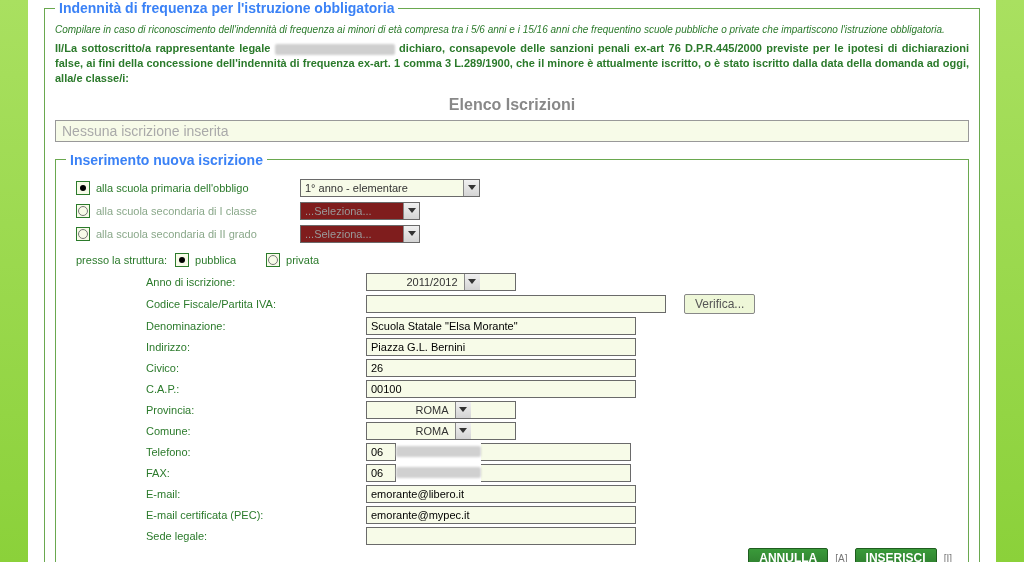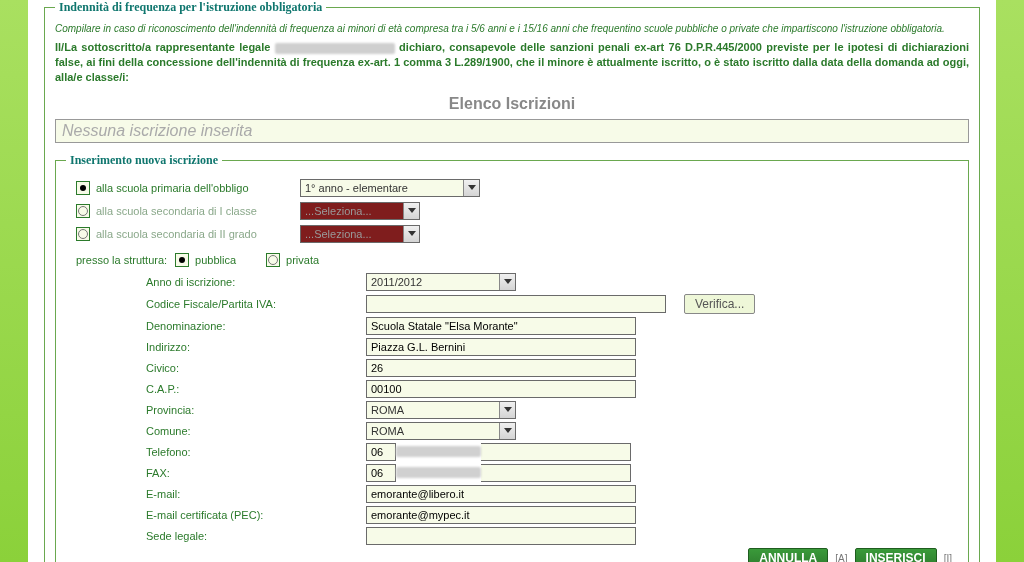--- a/index.html
+++ b/index.html
@@ -28,25 +28,24 @@
     position: absolute;
     left: 32px; right: 32px; top: 0; bottom: 0;
     padding: 0 12px 8px 12px;
   }
   fieldset {
     border: 1px solid #6aa84f;
     margin: 0 0 8px 0;
     padding: 6px 10px 8px 10px;
   }
   legend {
-    color: #0f766e;
+    color: #3b82f6;
     font-weight: bold;
-    font-size: 12px;
+    font-size: 14px;
     padding: 0 4px;
-    font-family: Liberation Serif, serif;
   }
   .hint {
     color: #2b7a2b;
     font-style: italic;
     font-size: 10px;
     margin: 2px 0 6px 0;
   }
   .decl {
     color: #2b7a2b;
     font-weight: bold;
@@ -67,22 +66,21 @@
     text-align: center;
     color: #888;
     font-weight: bold;
     font-size: 16px;
     margin: 6px 0 6px 0;
   }
   .list-empty {
     border: 1px solid #999;
     background: #f7fbe8;
     color: #aaa;
-    font-style: italic;
-    font-size: 16px;
+    font-size: 14px;
     padding: 2px 6px;
     margin-bottom: 10px;
   }
 
   .row { display: flex; align-items: center; margin: 5px 0; }
   .radio {
     display: inline-flex; align-items: center; justify-content: center;
     width: 14px; height: 14px;
     border: 1px solid #2b7a2b;
     background: #f7fbe8;
@@ -123,21 +121,21 @@
     content:""; width:0;height:0;
     border-left:4px solid transparent;
     border-right:4px solid transparent;
     border-top:5px solid #333;
   }
 
   .form-grid { margin-left: 80px; }
   .frow { display:flex; align-items:center; margin:3px 0; }
   .flabel { width: 220px; text-align:left; color:#2b7a2b; padding-right:0; }
   .fval .input { width: 270px; }
-  .fval .select { width: 150px; }
+  .fval .select { width: 150px; justify-content: center; }
   .fval .input.long { width: 300px; }
 
   .btn {
     display:inline-flex; align-items:center; justify-content:center;
     background: linear-gradient(#3a9a3a,#2e7d2e);
     border:1px solid #1f5d1f;
     color:#fff; font-weight:bold;
     height:20px; padding:0 10px;
     font-size:12px; cursor:pointer;
     border-radius:2px;

